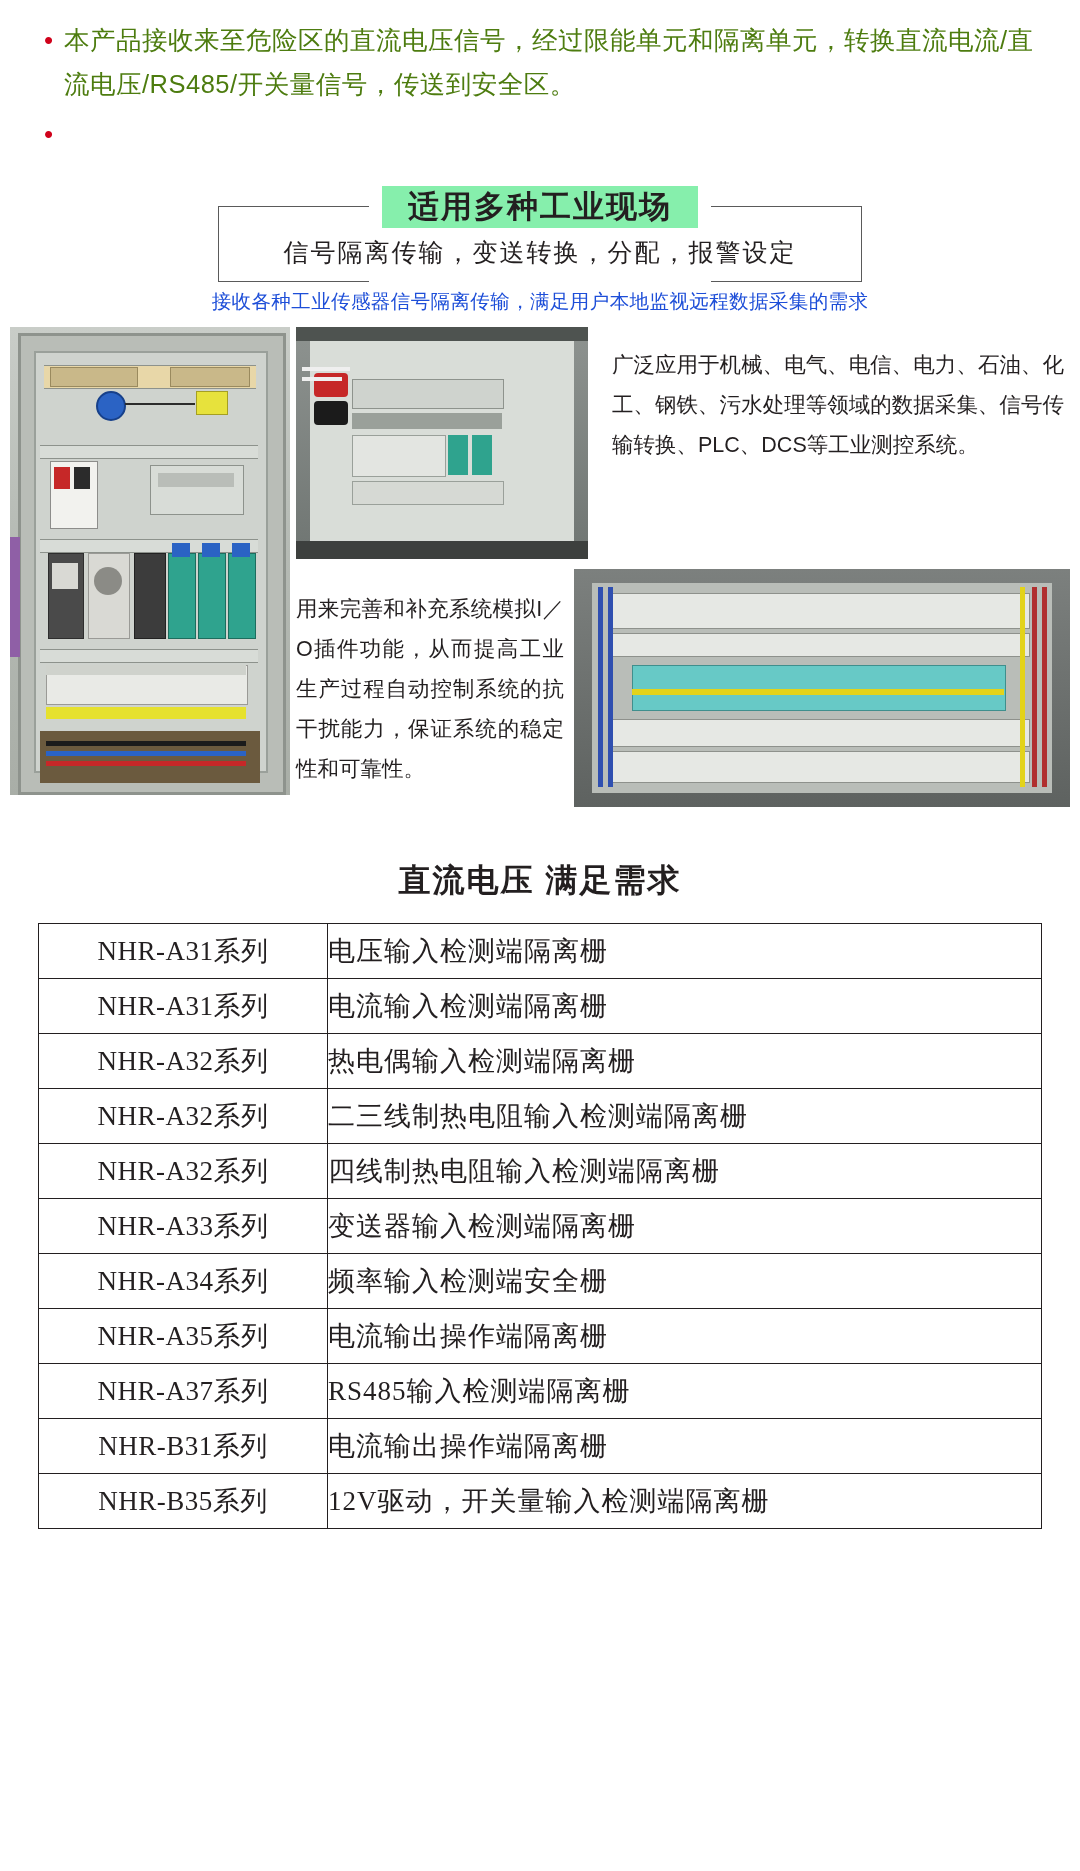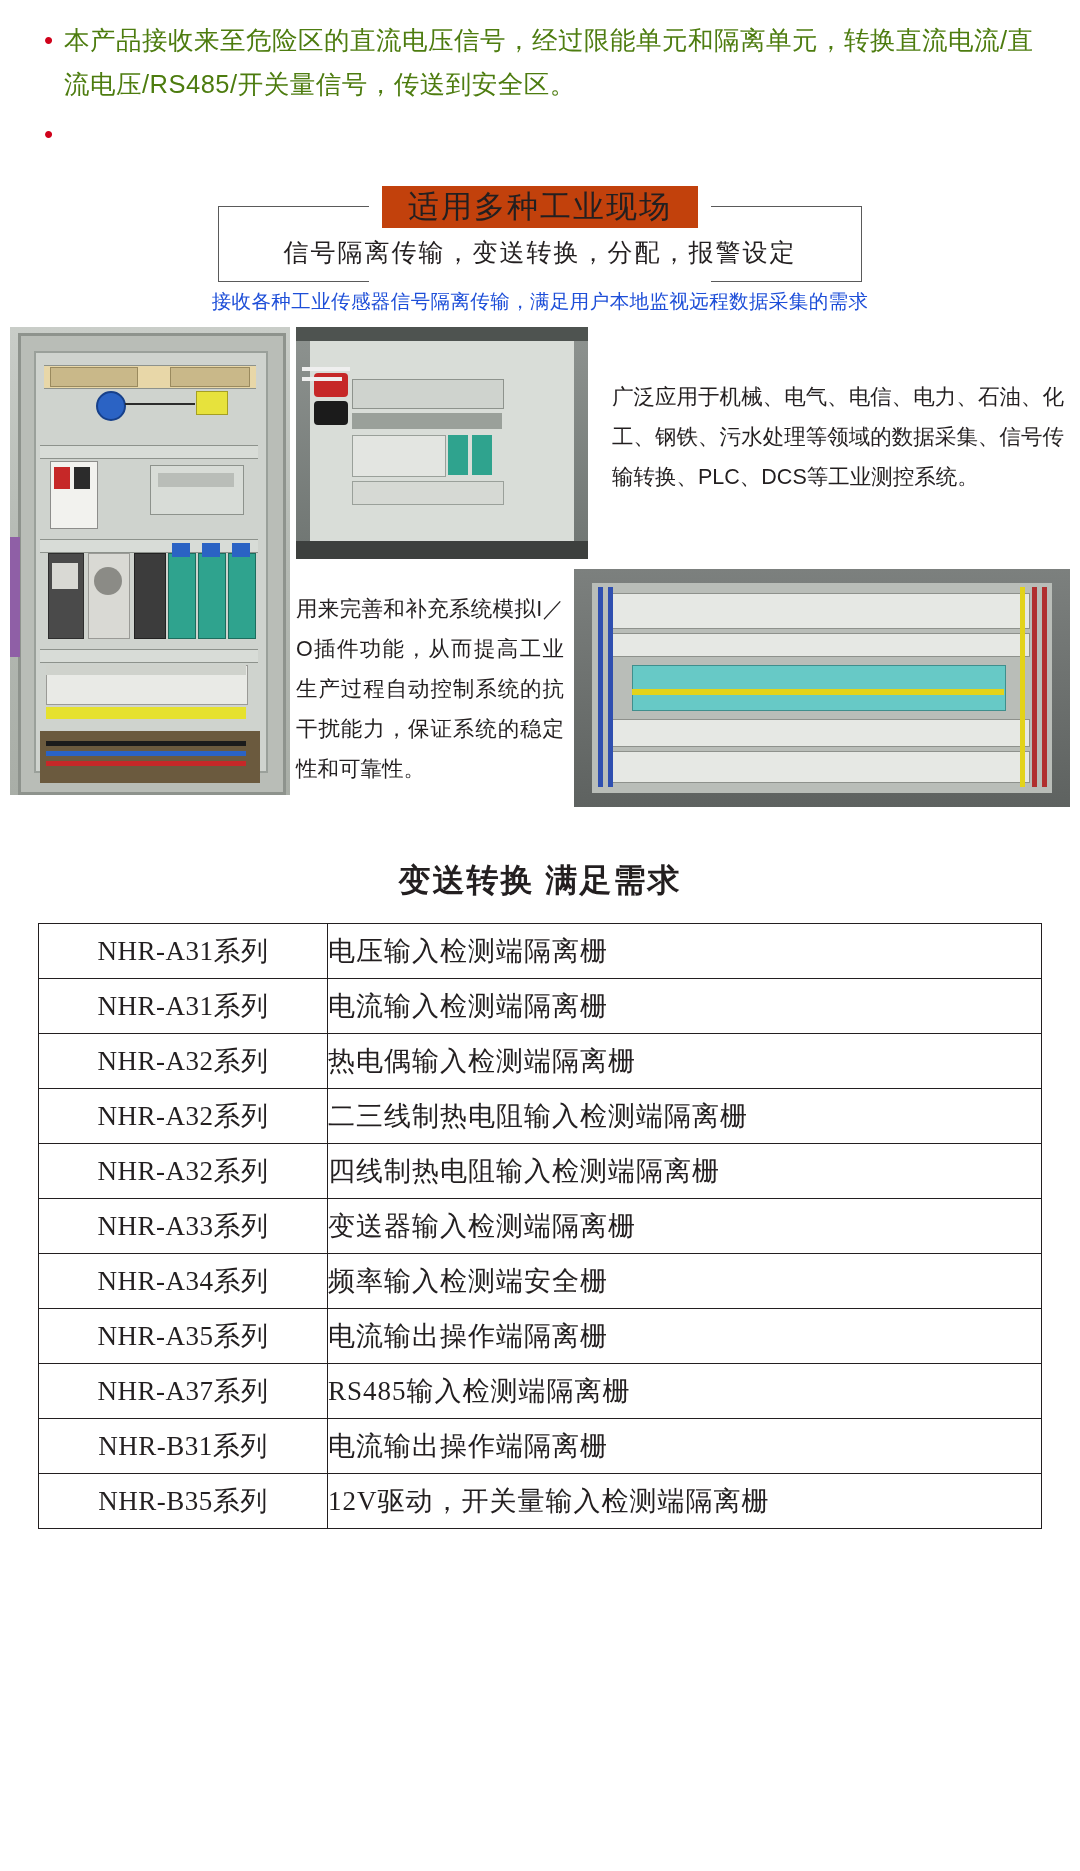--- a/index.html
+++ b/index.html
@@ -41,27 +41,27 @@
   }
 
   
   .scene-head {
     margin-top: 30px;
     text-align: center;
     position: relative;
   }
   .scene-title {
     font-size: 31px;
-    font-weight: normal;
+    font-weight: bold;
     letter-spacing: 2px;
     display: inline-block;
     padding: 0 26px;
     position: relative;
     z-index: 2;
-    background: #c2410c;
+    background: #86efac;
   }
   .bracket-wrap {
     position: relative;
     width: 644px;
     margin: 0 auto;
     margin-top: -22px;
     height: 86px;
   }
   .bracket-line {
     position: absolute;
@@ -124,21 +124,20 @@
   }
 
   .para-right {
     position: absolute;
     left: 612px; top: 18px;
     width: 452px;
     font-size: 21.5px;
     line-height: 40px;
     text-align: justify;
     color: #231f20;
-    margin-top: 32px;
   }
   .para-mid {
     position: absolute;
     left: 296px; top: 262px;
     width: 268px;
     font-size: 21.5px;
     line-height: 40px;
     text-align: justify;
     color: #231f20;
   }
@@ -302,21 +301,21 @@
     <div class="wire-r" style="left:458px; top:18px; width:5px; height:200px;"></div>
     <div class="wire-r" style="left:468px; top:18px; width:5px; height:200px;"></div>
     <div class="wire-y" style="left:446px; top:18px; width:5px; height:200px;"></div>
   </div>
 
   <div class="para-right">广泛应用于机械、电气、电信、电力、石油、化工、钢铁、污水处理等领域的数据采集、信号传输转换、PLC、DCS等工业测控系统。</div>
 
   <div class="para-mid">用来完善和补充系统模拟I／O插件功能，从而提高工业生产过程自动控制系统的抗干扰能力，保证系统的稳定性和可靠性。</div>
 </div>
 
-<div class="products-head">变送转换    满足需求</div>
+<div class="products-head">直流电压    满足需求</div>
 
 <table class="products">
   <tbody>
     <tr>
       <td class="model">NHR-A31系列</td>
       <td class="desc">电压输入检测端隔离栅</td>
     </tr>
     <tr>
       <td class="model">NHR-A31系列</td>
       <td class="desc">电流输入检测端隔离栅</td>

